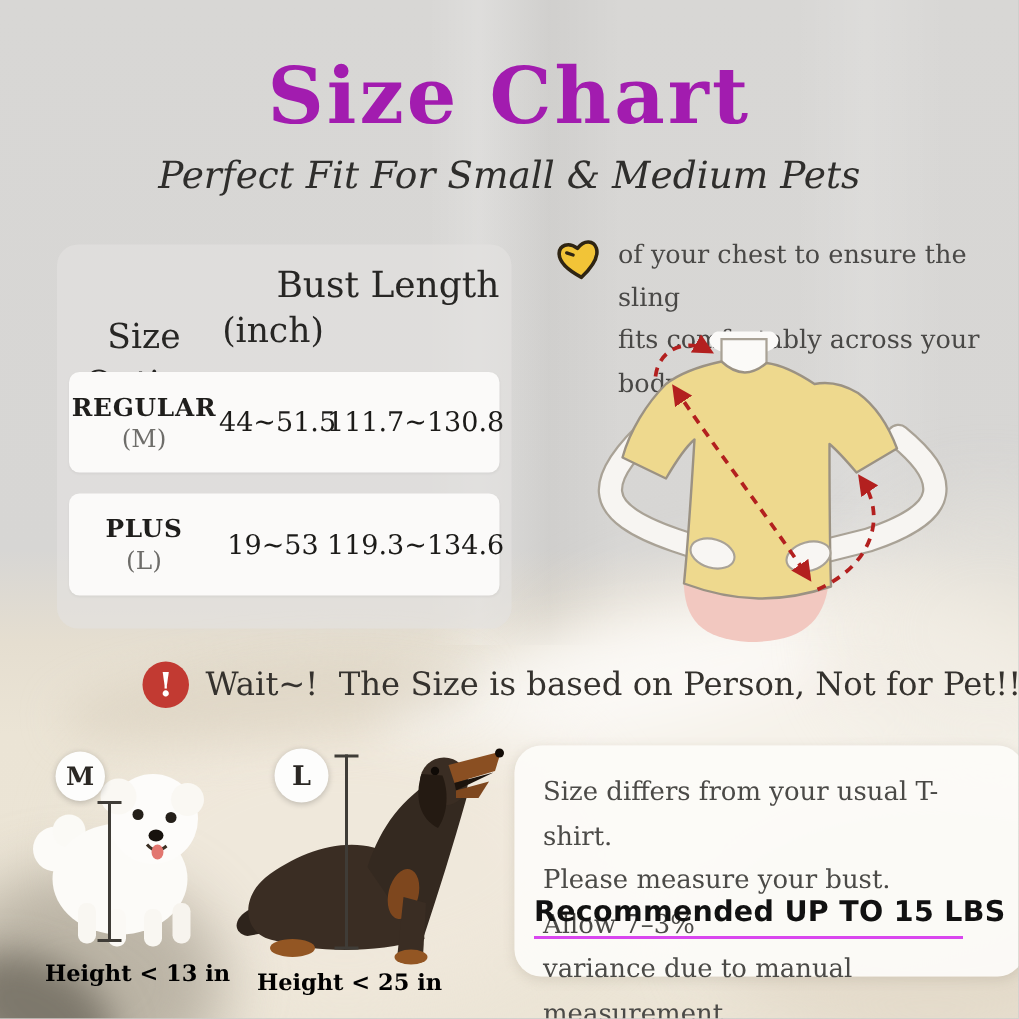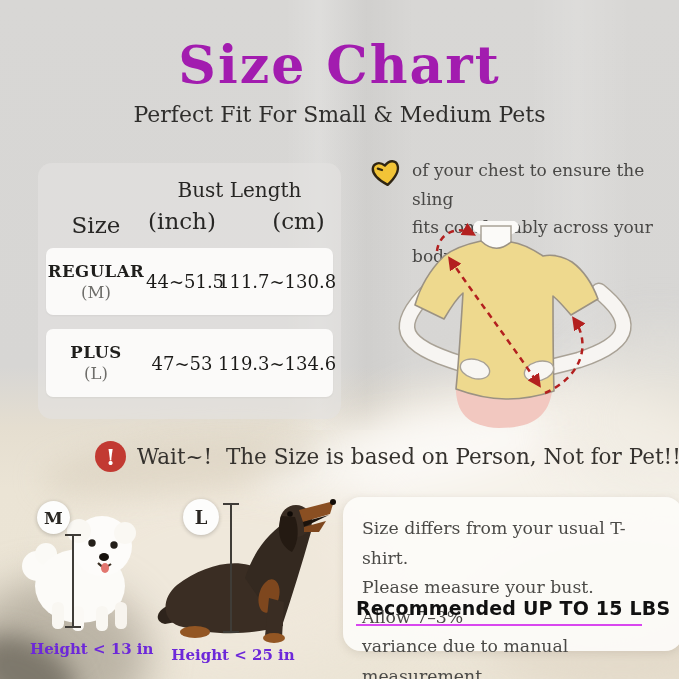--- a/index.html
+++ b/index.html
@@ -22,31 +22,31 @@
   .b4{left:250px; top:420px; width:300px; height:70px;  background:rgba(255,255,255,.55); filter:blur(16px); transform:rotate(-9deg);}
   .b5{left:40px;  top:440px; width:280px; height:54px;  background:rgba(216,206,188,.5); filter:blur(14px); transform:rotate(-5deg);}
   .b6{left:-40px; top:580px; width:190px; height:150px; background:rgba(148,140,125,.55); filter:blur(20px);}
   .b7{left:-30px; top:640px; width:110px; height:70px;  background:rgba(92,87,77,.65);  filter:blur(12px); transform:rotate(28deg);}
   .b8{left:560px; top:330px; width:200px; height:180px; background:rgba(238,233,224,.5); filter:blur(24px);}
 
   
   .title{position:absolute; left:0; top:34px; width:679px; text-align:center;
     font-size:52px; font-weight:700; letter-spacing:2px; color:#a21caf;}
   .subtitle{position:absolute; left:0; top:102px; width:679px; text-align:center;
-    font-size:22px; color:#2f2e2c;}
+    font-size:25px; font-style:italic; color:#2f2e2c;}
 
   
   .panel{position:absolute; left:38px; top:163px; width:303px; height:256px;
     background:rgba(227,226,224,.62); border-radius:14px;}
   .thead{position:absolute; left:8px; top:12px; width:287px; height:72px;
     display:grid; grid-template-columns:100px 72px 115px;}
   .th-size{grid-column:1; display:flex; flex-direction:column; align-items:center; justify-content:center;
     font-size:23px; line-height:31px; color:#272624;margin-top:35px;}
   .th-bust-wrap{grid-column:2 / span 2; display:flex; flex-direction:column;}
-  .th-bust{text-align:center; font-size:20px; line-height:31px; color:#272624;}
+  .th-bust{text-align:right; font-size:24px; line-height:31px; color:#272624;}
   .th-units{display:grid; grid-template-columns:72px 115px; font-size:23px; line-height:31px; color:#272624;gap:23px;}
   .th-units span{text-align:center;}
   .trow{position:absolute; left:8px; width:287px; background:#fbfaf9; border-radius:7px;
     box-shadow:0 1px 2px rgba(0,0,0,.05);
     display:grid; grid-template-columns:100px 72px 115px; align-items:center;}
   .trow.r1{top:85px; height:67px;}
   .trow.r2{top:166px; height:68px;}
   .cell-name{text-align:center;}
   .cell-name .nm{font-size:16.5px; font-weight:700; letter-spacing:.5px; color:#1f1e1c; display:block;}
   .cell-name .vr{font-size:16.5px; color:#6e6d6a; display:block; margin-top:2px;}
@@ -73,21 +73,21 @@
   .badge{position:absolute; border-radius:50%; background:#fdfdfc;
     box-shadow:0 1px 4px rgba(0,0,0,.22); display:flex; align-items:center; justify-content:center;
     font-weight:700; color:#2a2723;}
   .badge.m{left:37px;  top:501px; width:33px; height:33px; font-size:17px;}
   .badge.l{left:183px; top:499px; width:36px; height:36px; font-size:18px;}
   .mline{position:absolute; width:2px; background:#3f3c37;}
   .mline::before,.mline::after{content:""; position:absolute; left:-7px; width:16px; height:2px; background:#3f3c37;}
   .mline::before{top:0;} .mline::after{bottom:0;}
   .mline.m{left:72px;  top:534px; height:94px;}
   .mline.l{left:230px; top:503px; height:130px;}
-  .hlabel{position:absolute; text-align:center; font-size:15px; font-weight:600; color:#6d28d9; white-space:pre;}
+  .hlabel{position:absolute; text-align:center; font-size:15px; font-weight:600; color:#000000; white-space:pre;}
   .hlabel.m{left:30px;  top:640px; width:120px;}
   .hlabel.l{left:168px; top:646px; width:130px;}
   .dog{position:absolute;}
   .dog.small{left:22px;  top:506px; width:130px; height:126px;}
   .dog.large{left:153px; top:494px; width:185px; height:150px;}
 
   
   .note-card{position:absolute; left:343px; top:497px; width:340px; height:154px;
     background:rgba(252,251,248,.95); border-radius:18px; box-shadow:0 2px 8px rgba(120,110,95,.18);}
   .note-lines{position:absolute; left:19px; top:17px; width:280px;
@@ -118,40 +118,39 @@
   <section class="panel">
     <div class="thead">
       <div class="th-size">
         <span>Size</span>
         <span>Option</span>
       </div>
       <div class="th-bust-wrap">
         <div class="th-bust">Bust Length</div>
         <div class="th-units">
           <span>(inch)</span>
-          <span>(cm)</span>
         </div>
       </div>
     </div>
 
     <div class="trow r1">
       <div class="cell-name">
         <span class="nm">REGULAR</span>
         <span class="vr">(M)</span>
       </div>
       <div class="cell-num">44~51.5</div>
       <div class="cell-num">111.7~130.8</div>
     </div>
 
     <div class="trow r2">
       <div class="cell-name">
         <span class="nm">PLUS</span>
         <span class="vr">(L)</span>
       </div>
-      <div class="cell-num">47~53</div>
+      <div class="cell-num">19~53</div>
       <div class="cell-num">119.3~134.6</div>
     </div>
   </section>
 
   <svg class="heart-icon" viewBox="0 0 33 31">
     <g transform="rotate(-8 16 15)">
       <path d="M16,27 C7,20.5 2.5,14.5 3.5,9 C4.5,4 10.5,2 16,7.5 C21.5,2 27.5,4 28.5,9 C29.5,14.5 25,20.5 16,27 Z" fill="#f2c437" stroke="#2f2513" stroke-width="2.4" stroke-linejoin="round"></path>
       <path d="M8.5,9.5 L12.5,11.5" stroke="#2f2513" stroke-width="2.2" stroke-linecap="round"></path>
     </g>
   </svg>

